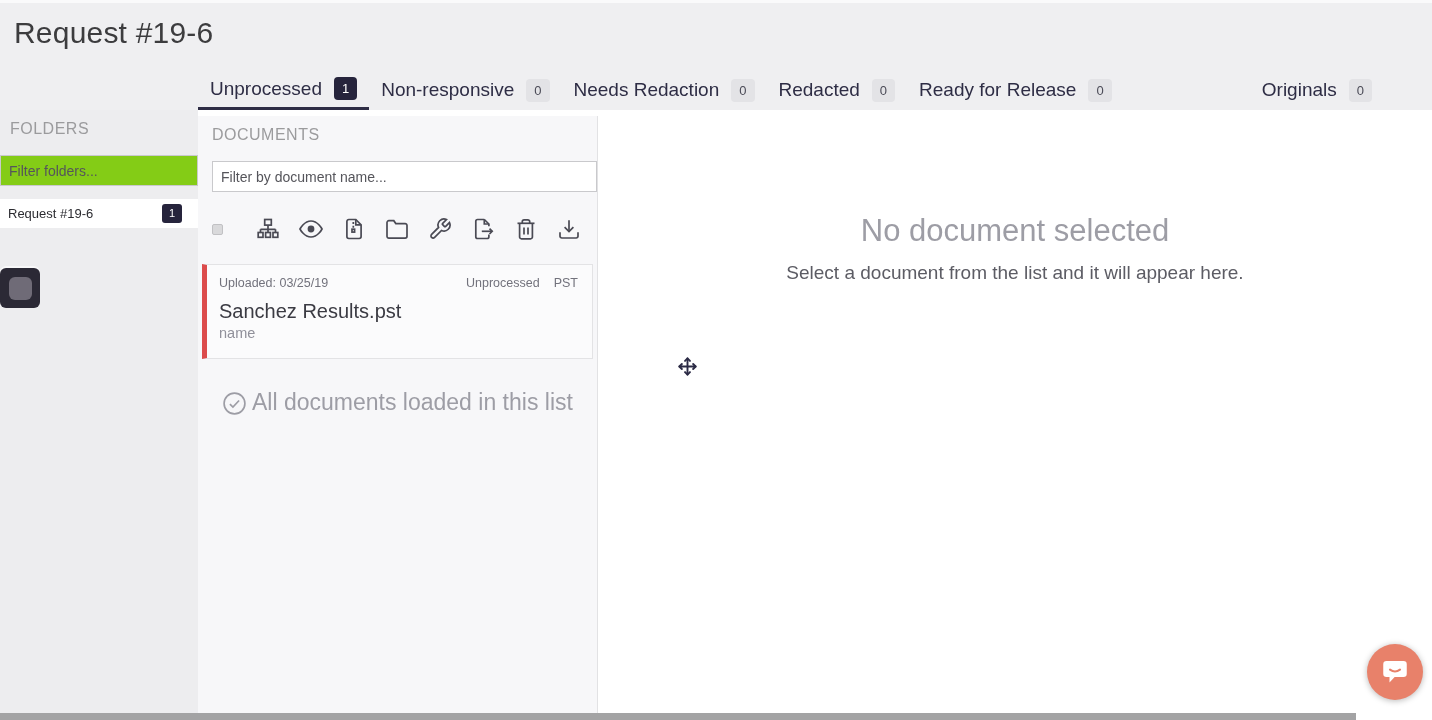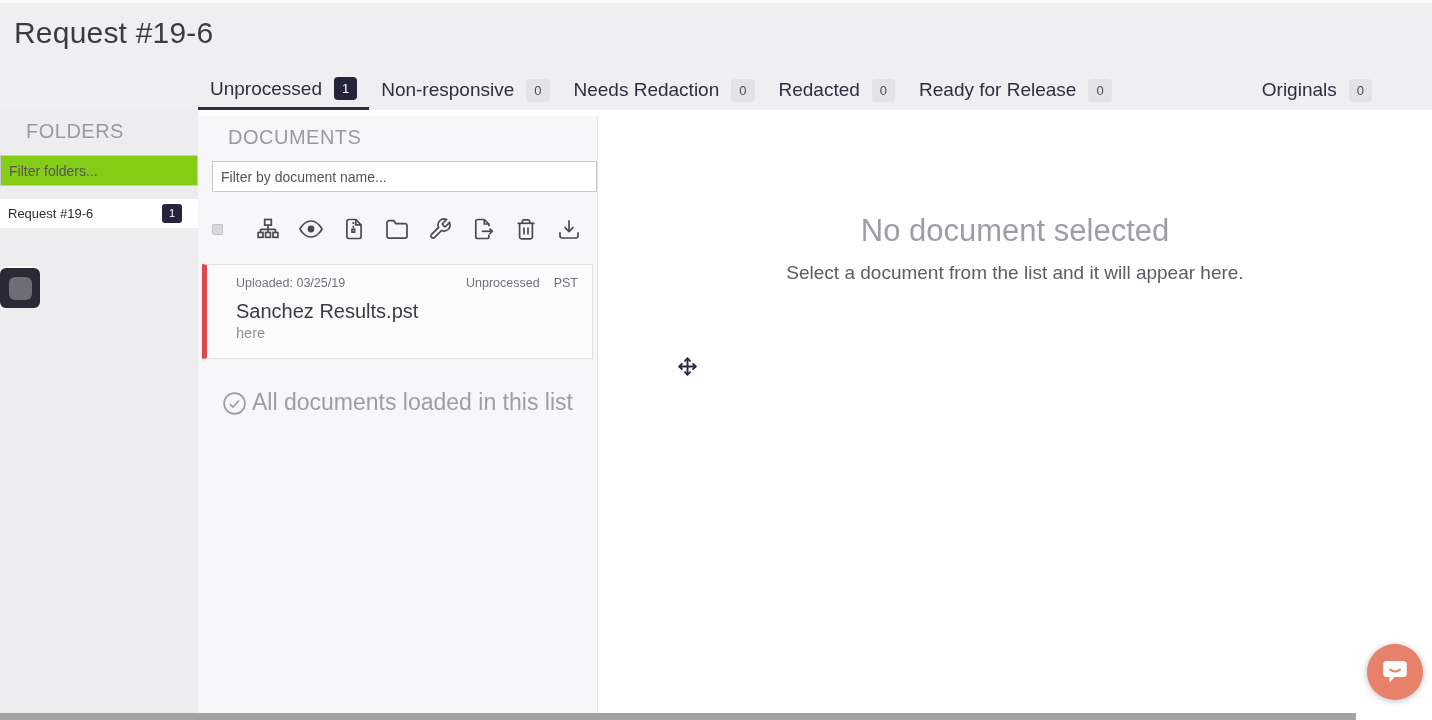--- a/index.html
+++ b/index.html
@@ -17,21 +17,21 @@
   .tabs { position:absolute; left:198px; right:0; top:70px; height:40px; display:flex; align-items:stretch; }
   .tab { display:flex; align-items:center; padding:0 12px; cursor:pointer; color:#2e2d45; font-size:19px; }
   .tab.active { border-bottom:3px solid #2e2d45; }
   .tab .badge { margin-left:12px; font-size:13px; line-height:1; padding:5px 8px; border-radius:4px;
     background:#e3e3e6; color:#4b4b57; }
   .tab.active .badge { background:#26243c; color:#ffffff; }
   .tab.right { margin-left:auto; margin-right:48px; }
 
   
   .folders { position:absolute; left:0; top:110px; width:198px; height:603px; background:#ededef; }
-  .panel-heading { font-size:20px; color:#9b9b9d; letter-spacing:.5px;margin-left:16px; }
+  .panel-heading { font-size:16px; color:#9b9b9d; letter-spacing:.5px; }
   .folders .panel-heading { position:absolute; left:10px; top:10px; }
   .folders .filter { position:absolute; left:0; top:45px; width:198px; height:31px;
     border:1px solid #c9c9cc; background:#84cc16; font-size:14px; color:#333; padding:0 8px; outline:none; }
   .folders .filter::placeholder { color:#55555b; opacity:1; }
   .folder-item { position:absolute; left:0; top:89px; width:198px; height:29px; background:#ffffff;
     display:flex; align-items:center; padding:0 16px 0 8px; cursor:pointer; }
   .folder-item .label { font-size:13px; color:#2c2c31; flex:1; }
   .folder-item .badge { background:#26243c; color:#fff; font-size:11px; padding:4px 7px; border-radius:3px; line-height:1; }
   .drag-tile { position:absolute; left:0; top:158px; width:40px; height:40px; background:#2b2935;
     border-radius:6px; box-shadow:0 -2px 0 rgba(255,255,255,.6); }
@@ -46,21 +46,21 @@
   .docs .filter::placeholder { color:#55555b; opacity:1; }
 
   .toolbar { position:absolute; left:14px; top:98px; height:30px; display:flex; align-items:center; }
   .toolbar .checkbox { width:11px; height:11px; background:#d9d9db; border:1px solid #c1c1c4; border-radius:2px;
     margin-right:14px; cursor:pointer; }
   .tool-btn { width:24px; height:24px; margin-left:19px; color:#4a4a54; cursor:pointer; display:flex;
     align-items:center; justify-content:center; }
   .tool-btn svg { width:24px; height:24px; stroke:#4a4a54; fill:none; stroke-width:1.7; }
 
   .doc-card { position:absolute; left:4px; top:148px; width:391px; min-height:95px; background:#fbfbfc;
-    border:1px solid #e3e3e5; border-left:5px solid #dc4b4b; padding:11px 14px 14px 29px; cursor:pointer; }
+    border:1px solid #e3e3e5; border-left:5px solid #dc4b4b; padding:11px 14px 14px 12px; cursor:pointer; }
   .doc-card .row1 { display:flex; justify-content:space-between; align-items:baseline; }
   .doc-card .uploaded { font-size:12.5px; color:#72727c; }
   .doc-card .meta { display:flex; gap:14px; font-size:12.5px; color:#72727c; }
   .doc-card .name { margin-top:10px; font-size:20px; color:#3b3b43; }
   .doc-card .sub { margin-top:2px; font-size:14.5px; color:#90909a; }
 
   .end-msg { position:absolute; left:24px; top:273px; display:flex; align-items:flex-end; gap:5px; color:#9d9da5; }
   .end-msg svg { width:25px; height:25px; stroke:#9d9da5; fill:none; stroke-width:1.6; }
   .end-msg .txt { font-size:23px; }
 
@@ -193,21 +193,21 @@
 
     <div class="doc-card">
       <div class="row1">
         <span class="uploaded">Uploaded: 03/25/19</span>
         <span class="meta">
           <span>Unprocessed</span>
           <span>PST</span>
         </span>
       </div>
       <div class="name">Sanchez Results.pst</div>
-      <div class="sub">here</div>
+      <div class="sub">name</div>
     </div>
 
     <div class="end-msg">
       <svg viewBox="0 0 24 24">
           <circle cx="12" cy="12" r="10"></circle>
           <path d="M7.6 12.6l2.9 2.9 5.9-6.4"></path>
         </svg>
       <span class="txt">All documents loaded in this list</span>
     </div>
   </div>

